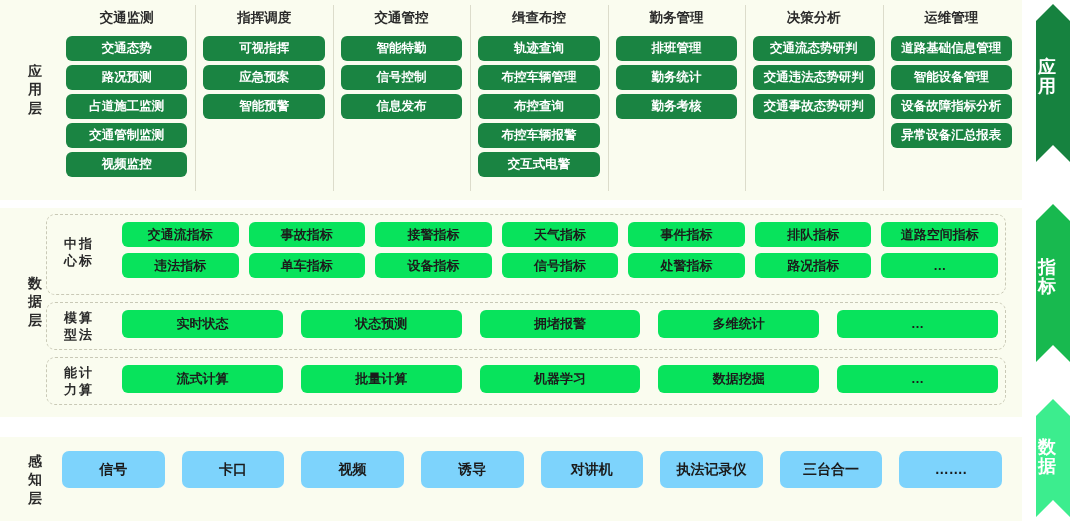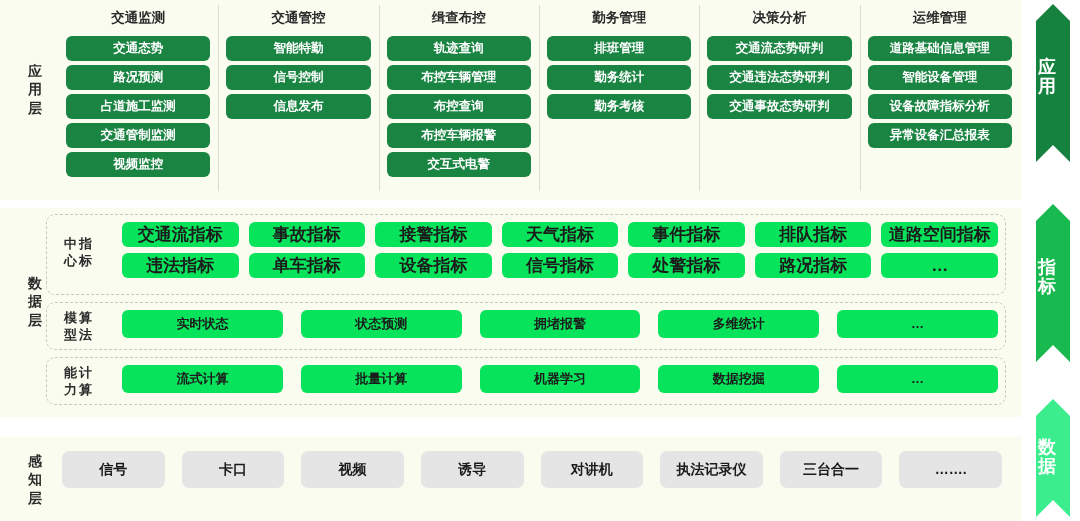--- a/index.html
+++ b/index.html
@@ -106,21 +106,21 @@
   #cap-algo { left: 64px; top: 102px; }
   #cap-comp { left: 64px; top: 157px; }
 
   .kpi-rows { position: absolute; left: 122px; top: 14px; width: 876px; }
   .kpi-row { display: flex; gap: 10px; margin-bottom: 6px; }
   .chip-bright {
     flex: 1 1 0;
     background: #08e35c;
     color: #1b1b1b;
     border-radius: 6px;
-    font-size: 17px;
+    font-size: 13px;
     font-weight: 700;
     text-align: center;
     line-height: 25px;
     height: 25px;
     white-space: nowrap;
     overflow: hidden;
   }
 
   .wide-row {
     position: absolute;
@@ -148,21 +148,21 @@
   
   #sense-row {
     position: absolute;
     left: 62px; top: 451px;
     width: 940px;
     display: flex;
     gap: 17px;
   }
   .chip-pale {
     flex: 1 1 0;
-    background: #e5e5e5;
+    background: #7dd3fc;
     color: #1b1b1b;
     border-radius: 7px;
     font-size: 14px;
     font-weight: 700;
     text-align: center;
     line-height: 37px;
     height: 37px;
     white-space: nowrap;
     overflow: hidden;
   }
@@ -206,20 +206,26 @@
 
     <div class="app-col">
       <div class="col-title">交通监测</div>
       <div class="chip-dark">交通态势</div>
       <div class="chip-dark">路况预测</div>
       <div class="chip-dark">占道施工监测</div>
       <div class="chip-dark">交通管制监测</div>
       <div class="chip-dark">视频监控</div>
     </div>
 
+    <div class="app-col">
+      <div class="col-title">指挥调度</div>
+      <div class="chip-dark">可视指挥</div>
+      <div class="chip-dark">应急预案</div>
+      <div class="chip-dark">智能预警</div>
+    </div>
 
     <div class="app-col">
       <div class="col-title">交通管控</div>
       <div class="chip-dark">智能特勤</div>
       <div class="chip-dark">信号控制</div>
       <div class="chip-dark">信息发布</div>
     </div>
 
     <div class="app-col">
       <div class="col-title">缉查布控</div>

